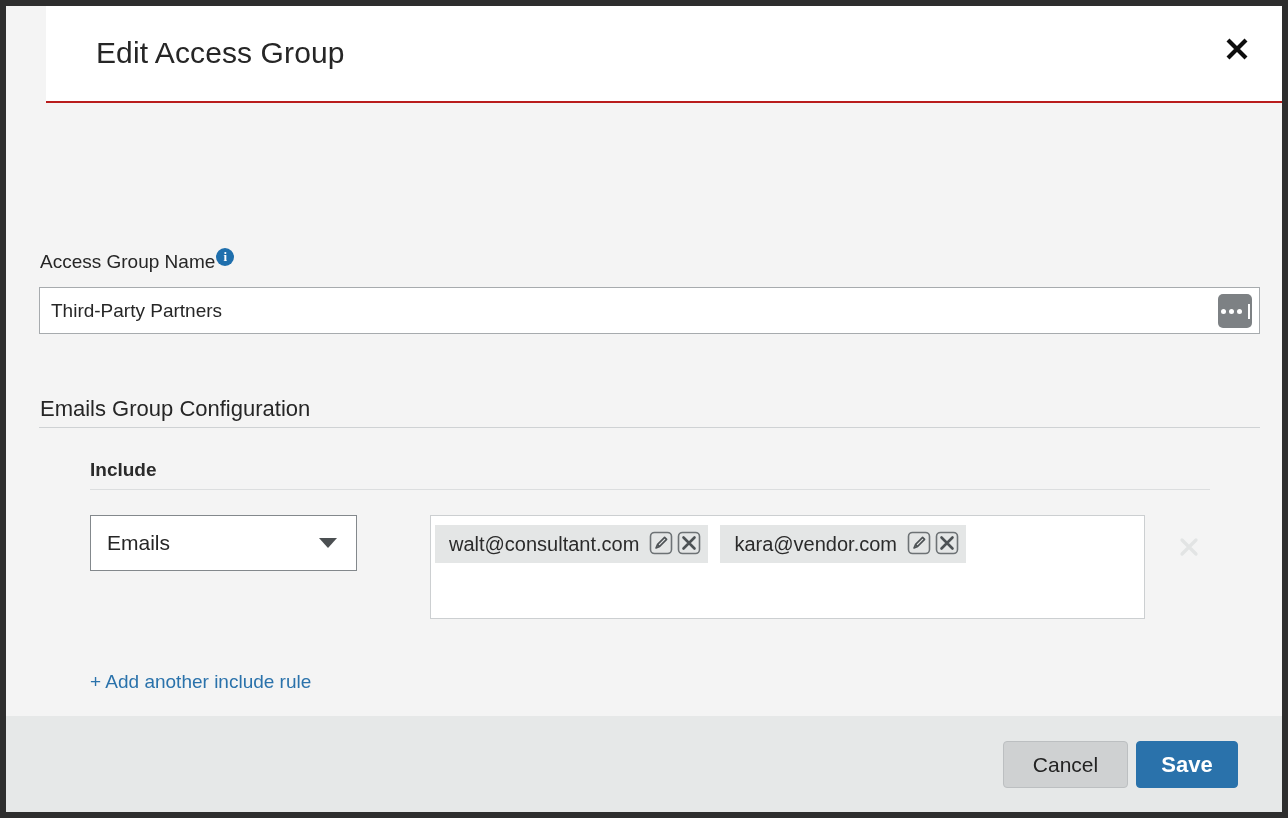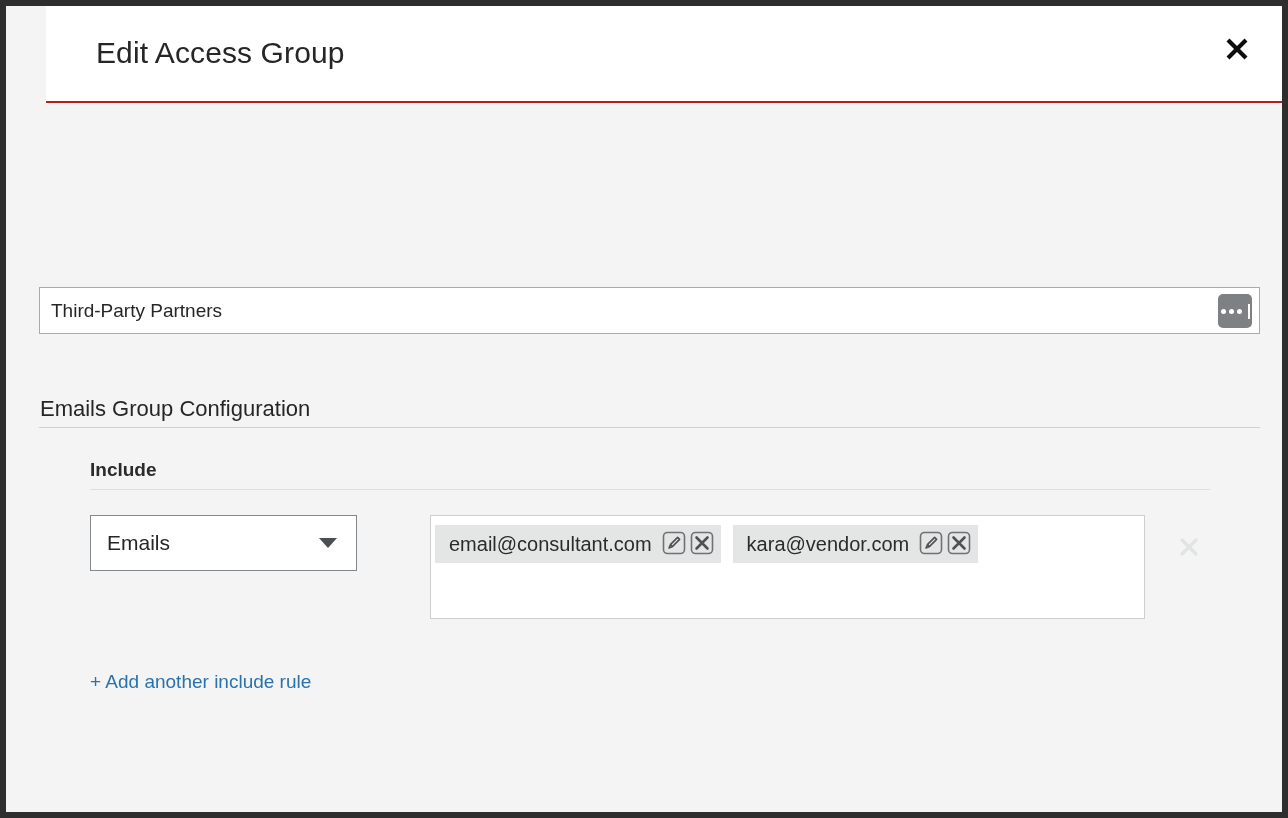--- a/index.html
+++ b/index.html
@@ -360,20 +360,24 @@
       <span>
         <svg width="26" height="26" viewBox="0 0 26 26">
           <path d="M4 4 L22 22 M22 4 L4 22" stroke="#0d0d0d" stroke-width="4.2" stroke-linecap="butt"></path>
         </svg>
       </span>
     </button>
   </div>
 
   <div class="modal-body">
 
+    <div class="field-label-row">
+      <span class="field-label">Access Group Name</span>
+      <span class="info-icon">i</span>
+    </div>
 
     <div class="name-input-wrap">
       <input class="name-input" type="text" value="Third-Party Partners" style="">
       <button class="ellipsis-btn">
         <span class="dots">
           <span class="dot"></span>
             <span class="dot"></span>
             <span class="dot"></span>
           <span class="caret-line"></span>
         </span>
@@ -390,21 +394,21 @@
 
       <div class="type-select">
         <span class="sel-value">Emails</span>
         <span class="caret"></span>
       </div>
 
       <div class="tokens-box">
         <div class="tokens-row">
 
           <div class="token">
-            <span class="token-label">email@consultant.com</span>
+            <span class="token-label">walt@consultant.com</span>
             <button class="token-btn">
               <span>
                 <svg width="24" height="24" viewBox="0 0 24 24">
                   <rect x="1.5" y="1.5" width="21" height="21" rx="4" fill="none" stroke="#6d7275" stroke-width="1.6"></rect>
                   <path d="M7 17 L8.6 13.4 L15.6 6.4 L17.6 8.4 L10.6 15.4 Z" fill="none" stroke="#4d5255" stroke-width="1.6" stroke-linejoin="round"></path>
                   <path d="M8.6 13.4 L10.6 15.4" stroke="#4d5255" stroke-width="1.4"></path>
                 </svg>
               </span>
             </button>
             <button class="token-btn">
@@ -449,14 +453,20 @@
           </svg>
         </span>
       </button>
 
     </div>
 
     <a class="add-rule-link">+ Add another include rule</a>
 
   </div>
 
+  <div class="modal-footer">
+    <div class="footer-btns">
+      <button class="btn-cancel">Cancel</button>
+      <button class="btn-save">Save</button>
+    </div>
+  </div>
 
 </div>
 
 </body></html>

